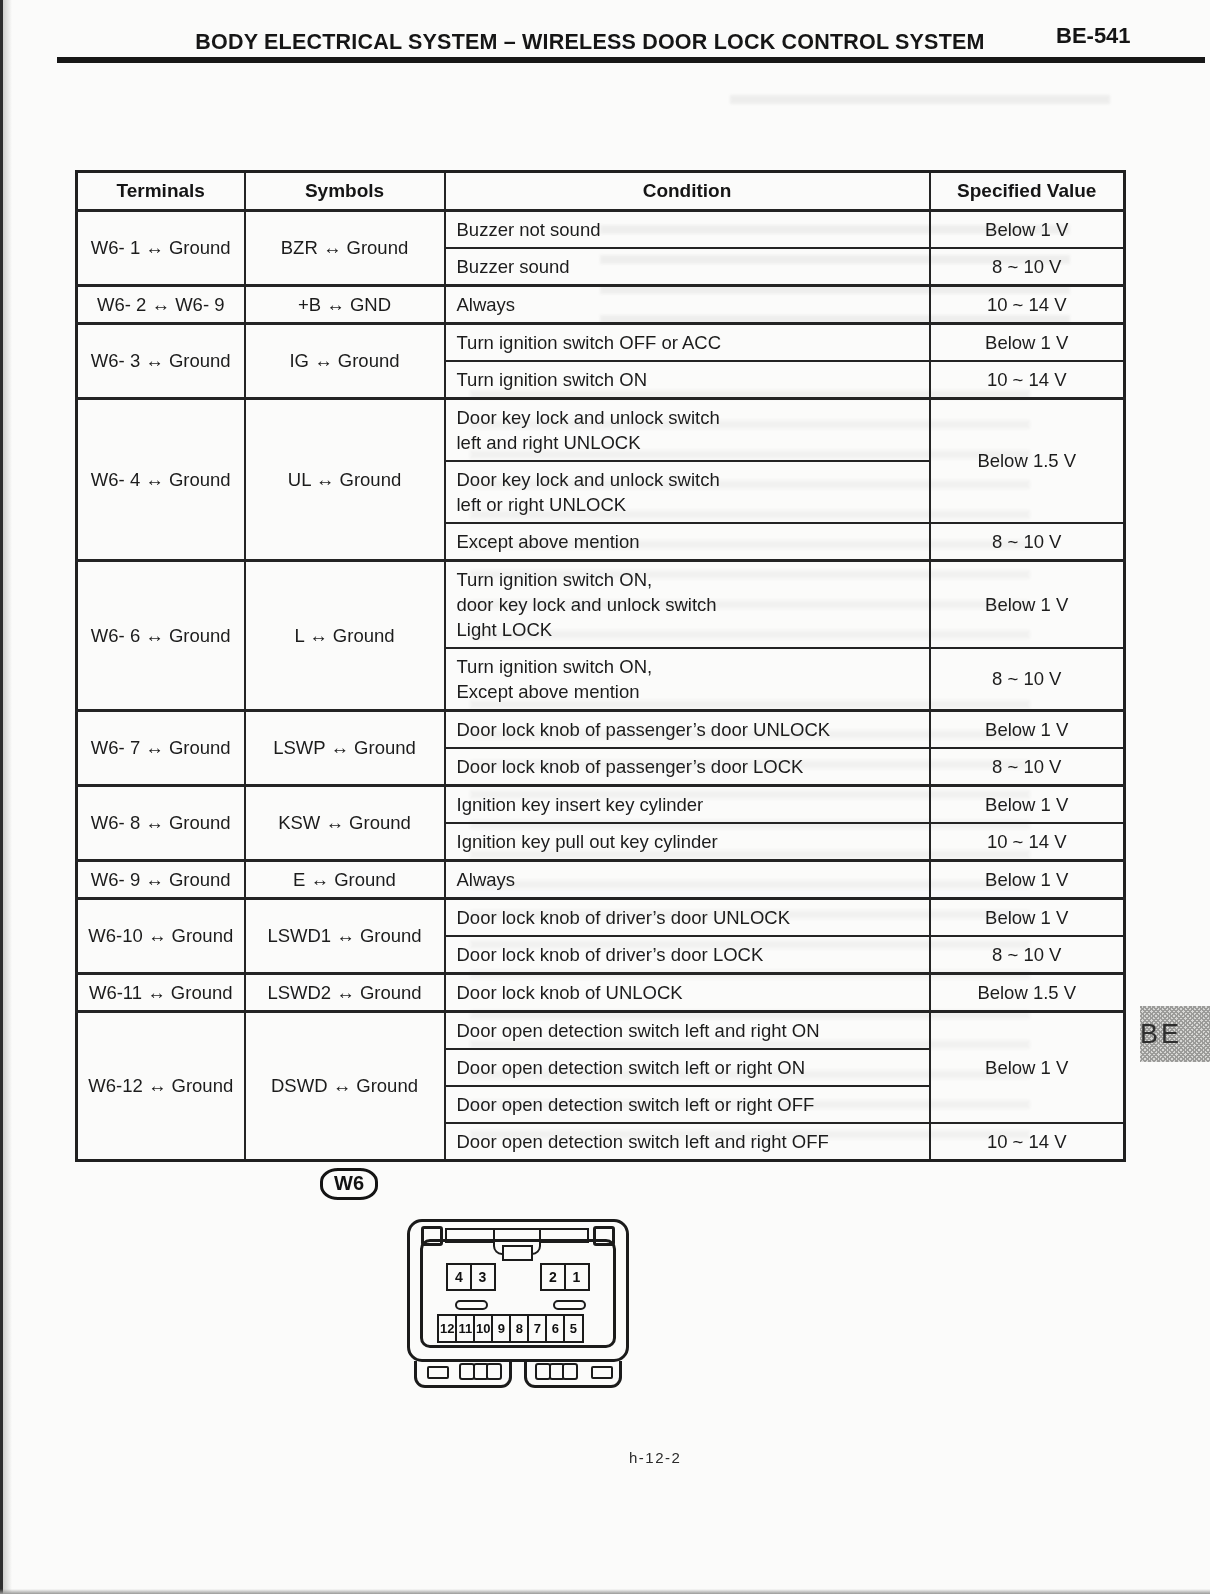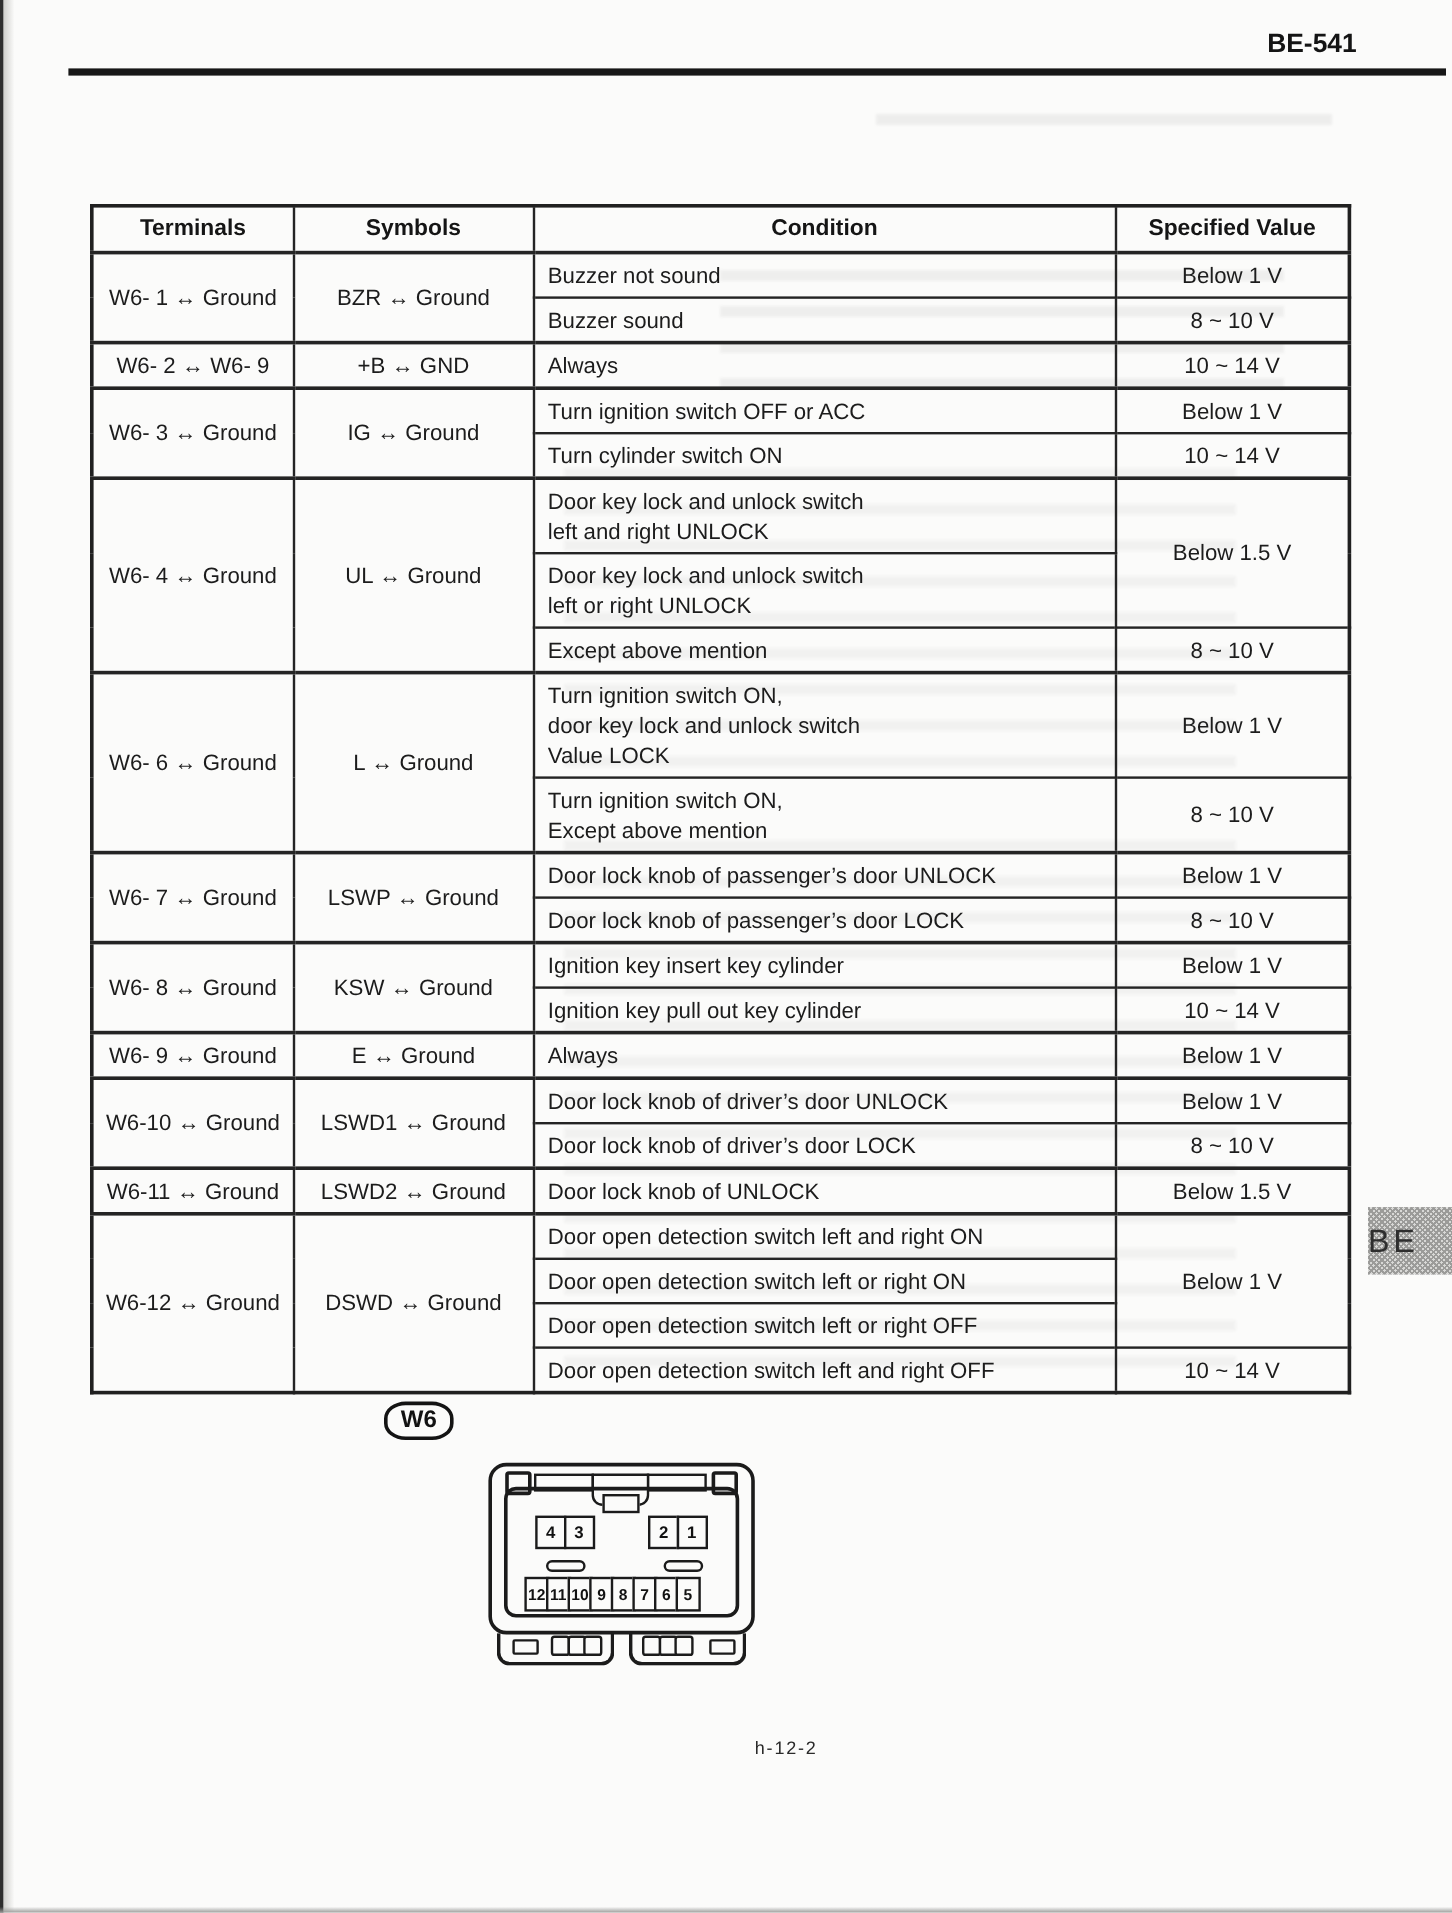--- a/index.html
+++ b/index.html
@@ -91,20 +91,21 @@
   <div class="edge-left"></div>
   <div class="edge-left-soft"></div>
   <div class="edge-bottom"></div>
 
   <div class="ghost g1"></div>
   <div class="ghost g2"></div>
   <div class="ghost g3"></div>
   <div class="ghost g4"></div>
   <div class="ghost g5"></div>
 
+  <div class="doc-header">BODY ELECTRICAL SYSTEM – WIRELESS DOOR LOCK CONTROL SYSTEM</div>
   <div class="page-num">BE-541</div>
   <div class="rule-top"></div>
 
   <div class="tbl-wrap">
     <table class="tbl">
       <colgroup>
         <col style="width:168px">
           <col style="width:200px">
           <col style="width:485px">
           <col style="width:195px">
@@ -143,21 +144,21 @@
           <tr class="group-start">
             <td class="cell-terminal" rowspan="2">W6- 3 ↔ Ground</td>
             <td class="cell-symbol" rowspan="2">IG ↔ Ground</td>
             <td class="cell-condition">
               <div>Turn ignition switch OFF or ACC</div>
             </td>
             <td class="cell-value" rowspan="1">Below 1 V</td>
           </tr>
           <tr>
             <td class="cell-condition">
-              <div>Turn cylinder switch ON</div>
+              <div>Turn ignition switch ON</div>
             </td>
             <td class="cell-value" rowspan="1">10 ~ 14 V</td>
           </tr>
           <tr class="group-start">
             <td class="cell-terminal" rowspan="3">W6- 4 ↔ Ground</td>
             <td class="cell-symbol" rowspan="3">UL ↔ Ground</td>
             <td class="cell-condition">
               <div>Door key lock and unlock switch</div>
               <div>left and right UNLOCK</div>
             </td>
@@ -174,21 +175,21 @@
               <div>Except above mention</div>
             </td>
             <td class="cell-value" rowspan="1">8 ~ 10 V</td>
           </tr>
           <tr class="group-start">
             <td class="cell-terminal" rowspan="2">W6- 6 ↔ Ground</td>
             <td class="cell-symbol" rowspan="2">L ↔ Ground</td>
             <td class="cell-condition">
               <div>Turn ignition switch ON,</div>
               <div>door key lock and unlock switch</div>
-              <div>Value LOCK</div>
+              <div>Light LOCK</div>
             </td>
             <td class="cell-value" rowspan="1">Below 1 V</td>
           </tr>
           <tr>
             <td class="cell-condition">
               <div>Turn ignition switch ON,</div>
               <div>Except above mention</div>
             </td>
             <td class="cell-value" rowspan="1">8 ~ 10 V</td>
           </tr>

